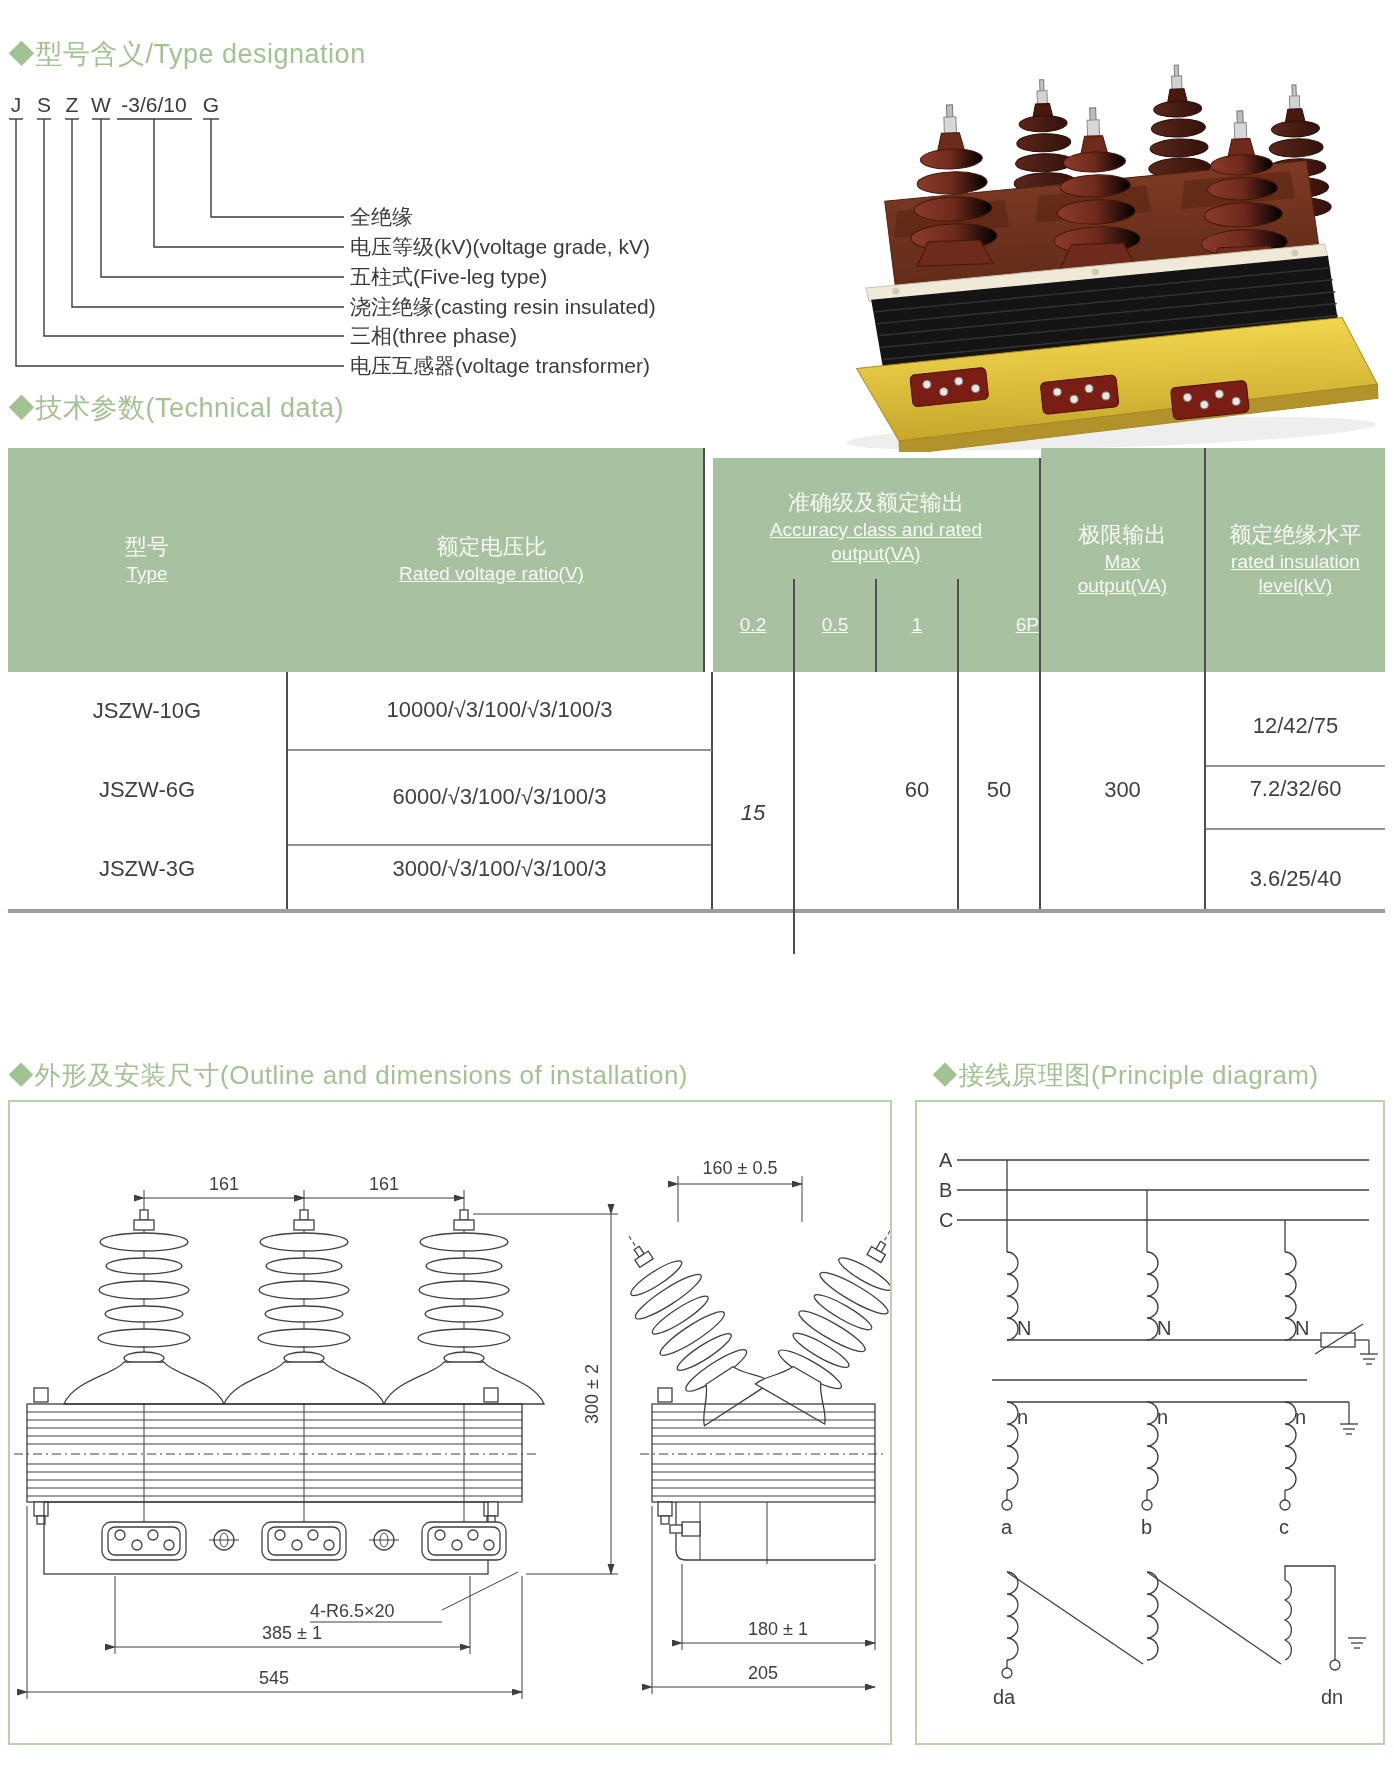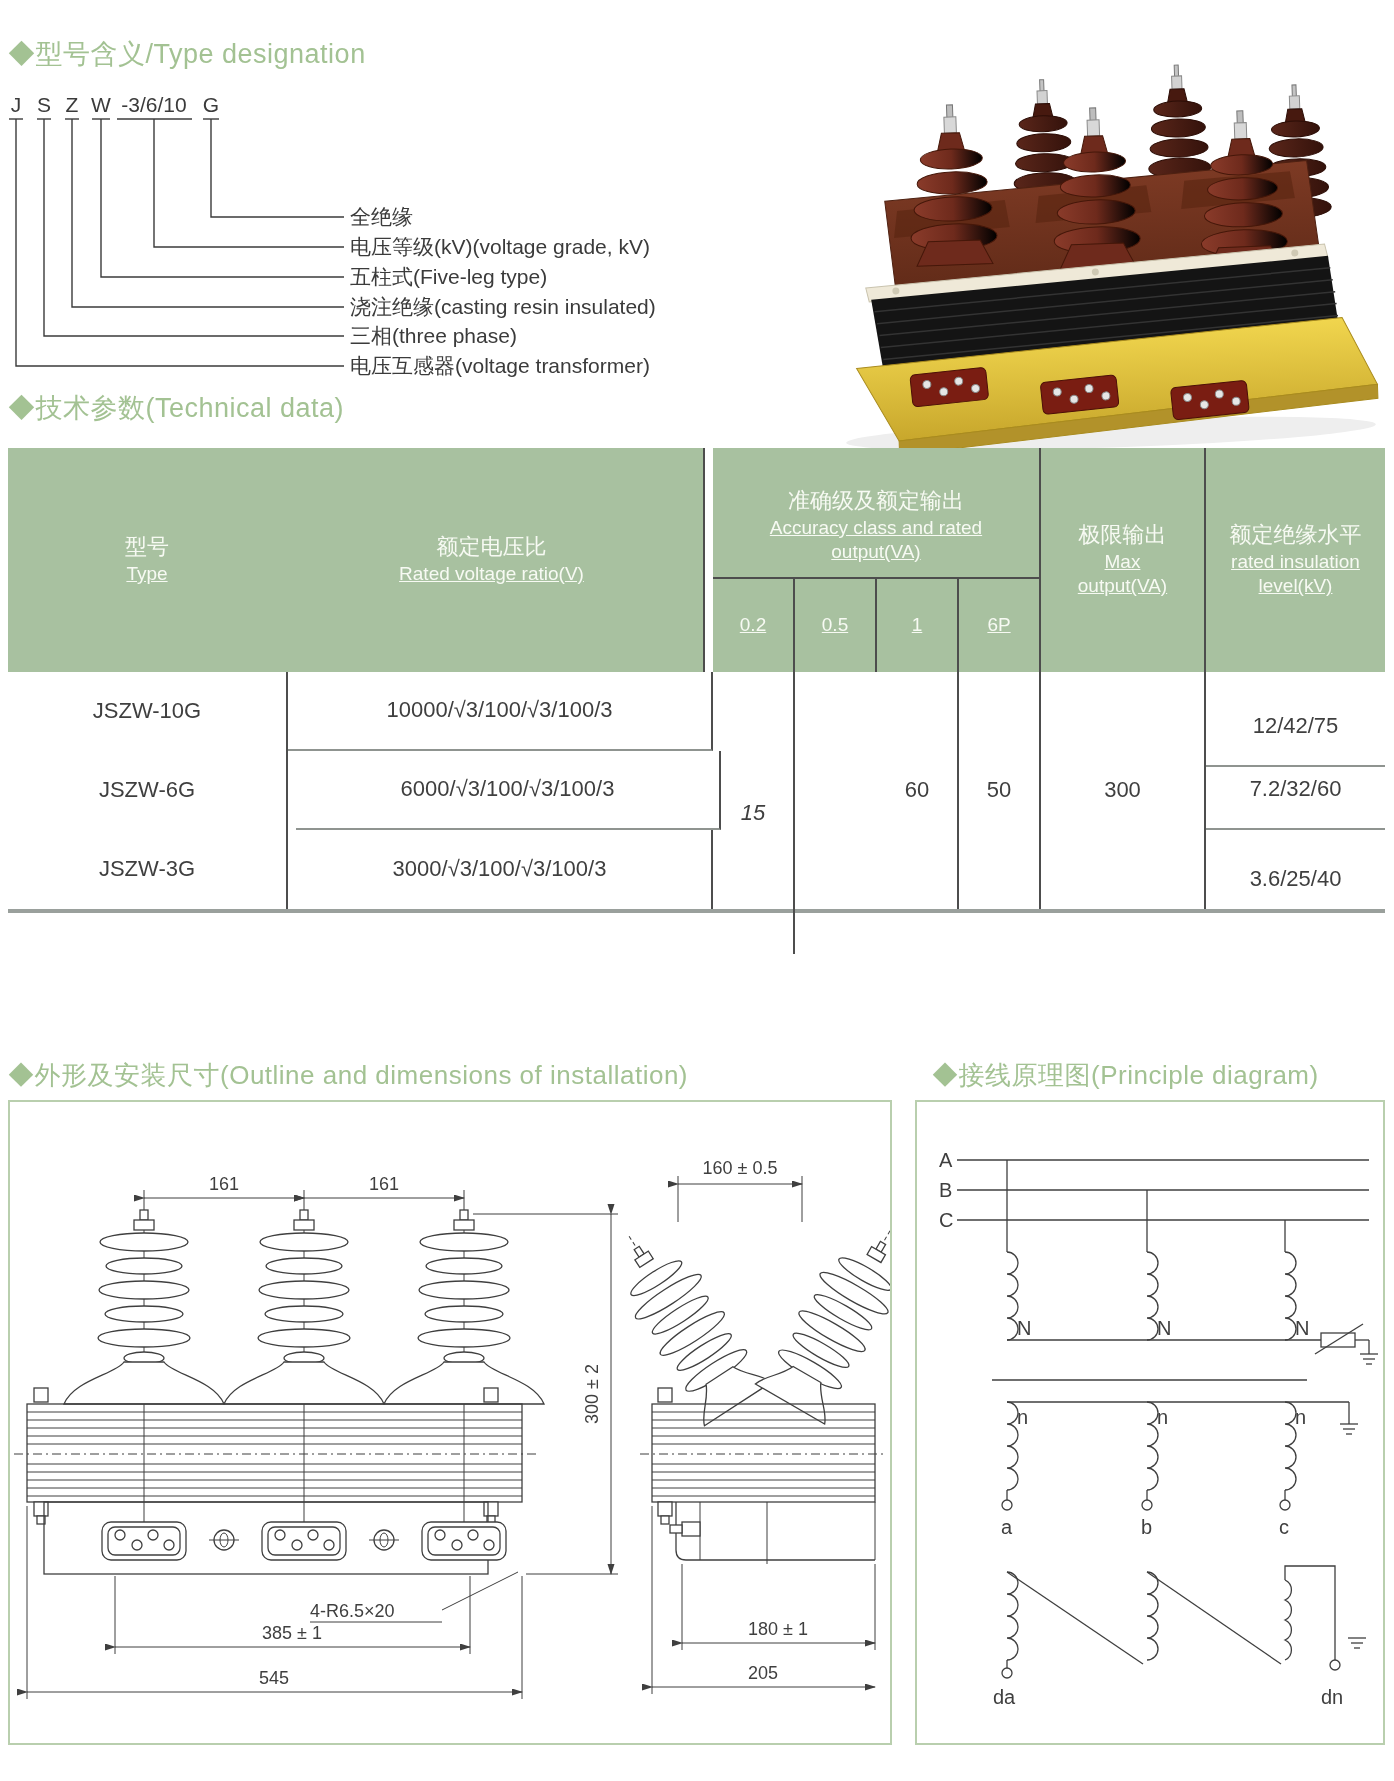--- a/index.html
+++ b/index.html
@@ -166,54 +166,54 @@
 <div class="tbl">
 
   <div class="cell hd vr" style="left:0;top:0;width:280px;height:224px;">
     <div class="zh">型号</div>
     <div class="en">Type</div>
   </div>
   <div class="cell hd vr" style="left:272px;top:0;width:425px;height:224px;">
     <div class="zh">额定电压比</div>
     <div class="en">Rated voltage ratio(V)</div>
   </div>
-  <div class="cell hd vr hb" style="left:705px;top:0;width:328px;height:131px;justify-content:flex-end;padding-bottom:12px;">
+  <div class="cell hd vr hb" style="left:705px;top:10px;width:328px;height:131px;justify-content:flex-end;padding-bottom:20px;">
     <div class="zh">准确级及额定输出</div>
     <div class="en">Accuracy class and rated</div>
     <div class="en">output(VA)</div>
   </div>
   <div class="cell hd vr" style="left:705px;top:131px;width:82px;height:93px;">
     <div class="en">0.2</div>
   </div>
   <div class="cell hd vr" style="left:787px;top:131px;width:82px;height:93px;">
     <div class="en">0.5</div>
   </div>
   <div class="cell hd vr" style="left:869px;top:131px;width:82px;height:93px;">
     <div class="en">1</div>
   </div>
-  <div class="cell hd vr" style="left:951px;top:131px;width:82px;height:93px;">
+  <div class="cell hd vr" style="left:951px;top:131px;width:82px;height:93px;align-items:flex-end;">
     <div class="en">6P</div>
   </div>
   <div class="cell hd vr" style="left:1033px;top:0;width:165px;height:224px;">
     <div class="zh">极限输出</div>
     <div class="en">Max</div>
     <div class="en">output(VA)</div>
   </div>
   <div class="cell hd" style="left:1198px;top:0;width:179px;height:224px;">
     <div class="zh">额定绝缘水平</div>
     <div class="en">rated insulation</div>
     <div class="en">level(kV)</div>
   </div>
 
   <div class="cell vr bodytxt" style="left:0;top:224px;width:280px;height:79px;">JSZW-10G</div>
   <div class="cell vr bodytxt" style="left:0;top:303px;width:280px;height:79px;">JSZW-6G</div>
   <div class="cell vr bodytxt" style="left:0;top:382px;width:280px;height:79px;">JSZW-3G</div>
 
   <div class="cell vr bodytxt rowline" style="left:280px;top:224px;width:425px;height:79px;">10000/√3/100/√3/100/3</div>
-  <div class="cell vr bodytxt rowline" style="left:288px;top:303px;width:425px;height:79px;">6000/√3/100/√3/100/3</div>
+  <div class="cell vr bodytxt rowline" style="left:280px;top:303px;width:425px;height:95px;">6000/√3/100/√3/100/3</div>
   <div class="cell vr bodytxt" style="left:280px;top:382px;width:425px;height:79px;">3000/√3/100/√3/100/3</div>
 
   <div class="cell vr bodytxt" style="left:705px;top:224px;width:82px;height:282px;font-style:italic;">15</div>
   <div class="cell vr bodytxt" style="left:869px;top:224px;width:82px;height:237px;">60</div>
   <div class="cell vr bodytxt" style="left:951px;top:224px;width:82px;height:237px;">50</div>
   <div class="cell vr bodytxt" style="left:1033px;top:224px;width:165px;height:237px;">300</div>
 
   <div class="cell bodytxt rowline" style="left:1198px;top:240px;width:179px;height:79px;">12/42/75</div>
   <div class="cell bodytxt rowline" style="left:1198px;top:303px;width:179px;height:79px;">7.2/32/60</div>
   <div class="cell bodytxt" style="left:1198px;top:382px;width:179px;height:99px;">3.6/25/40</div>

